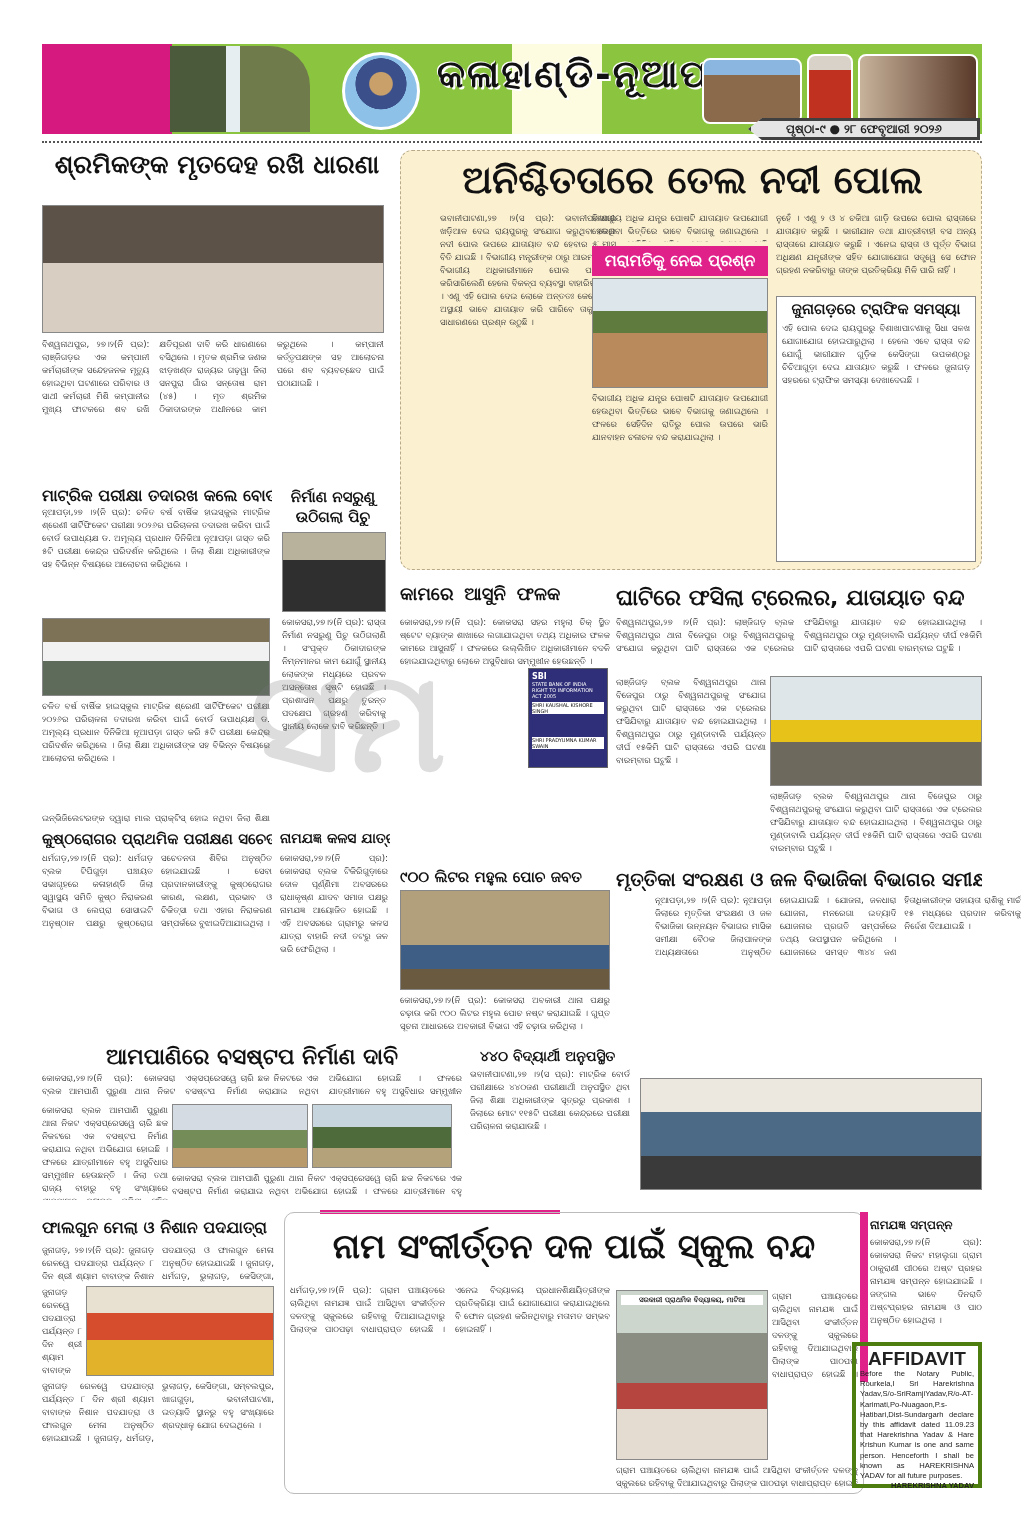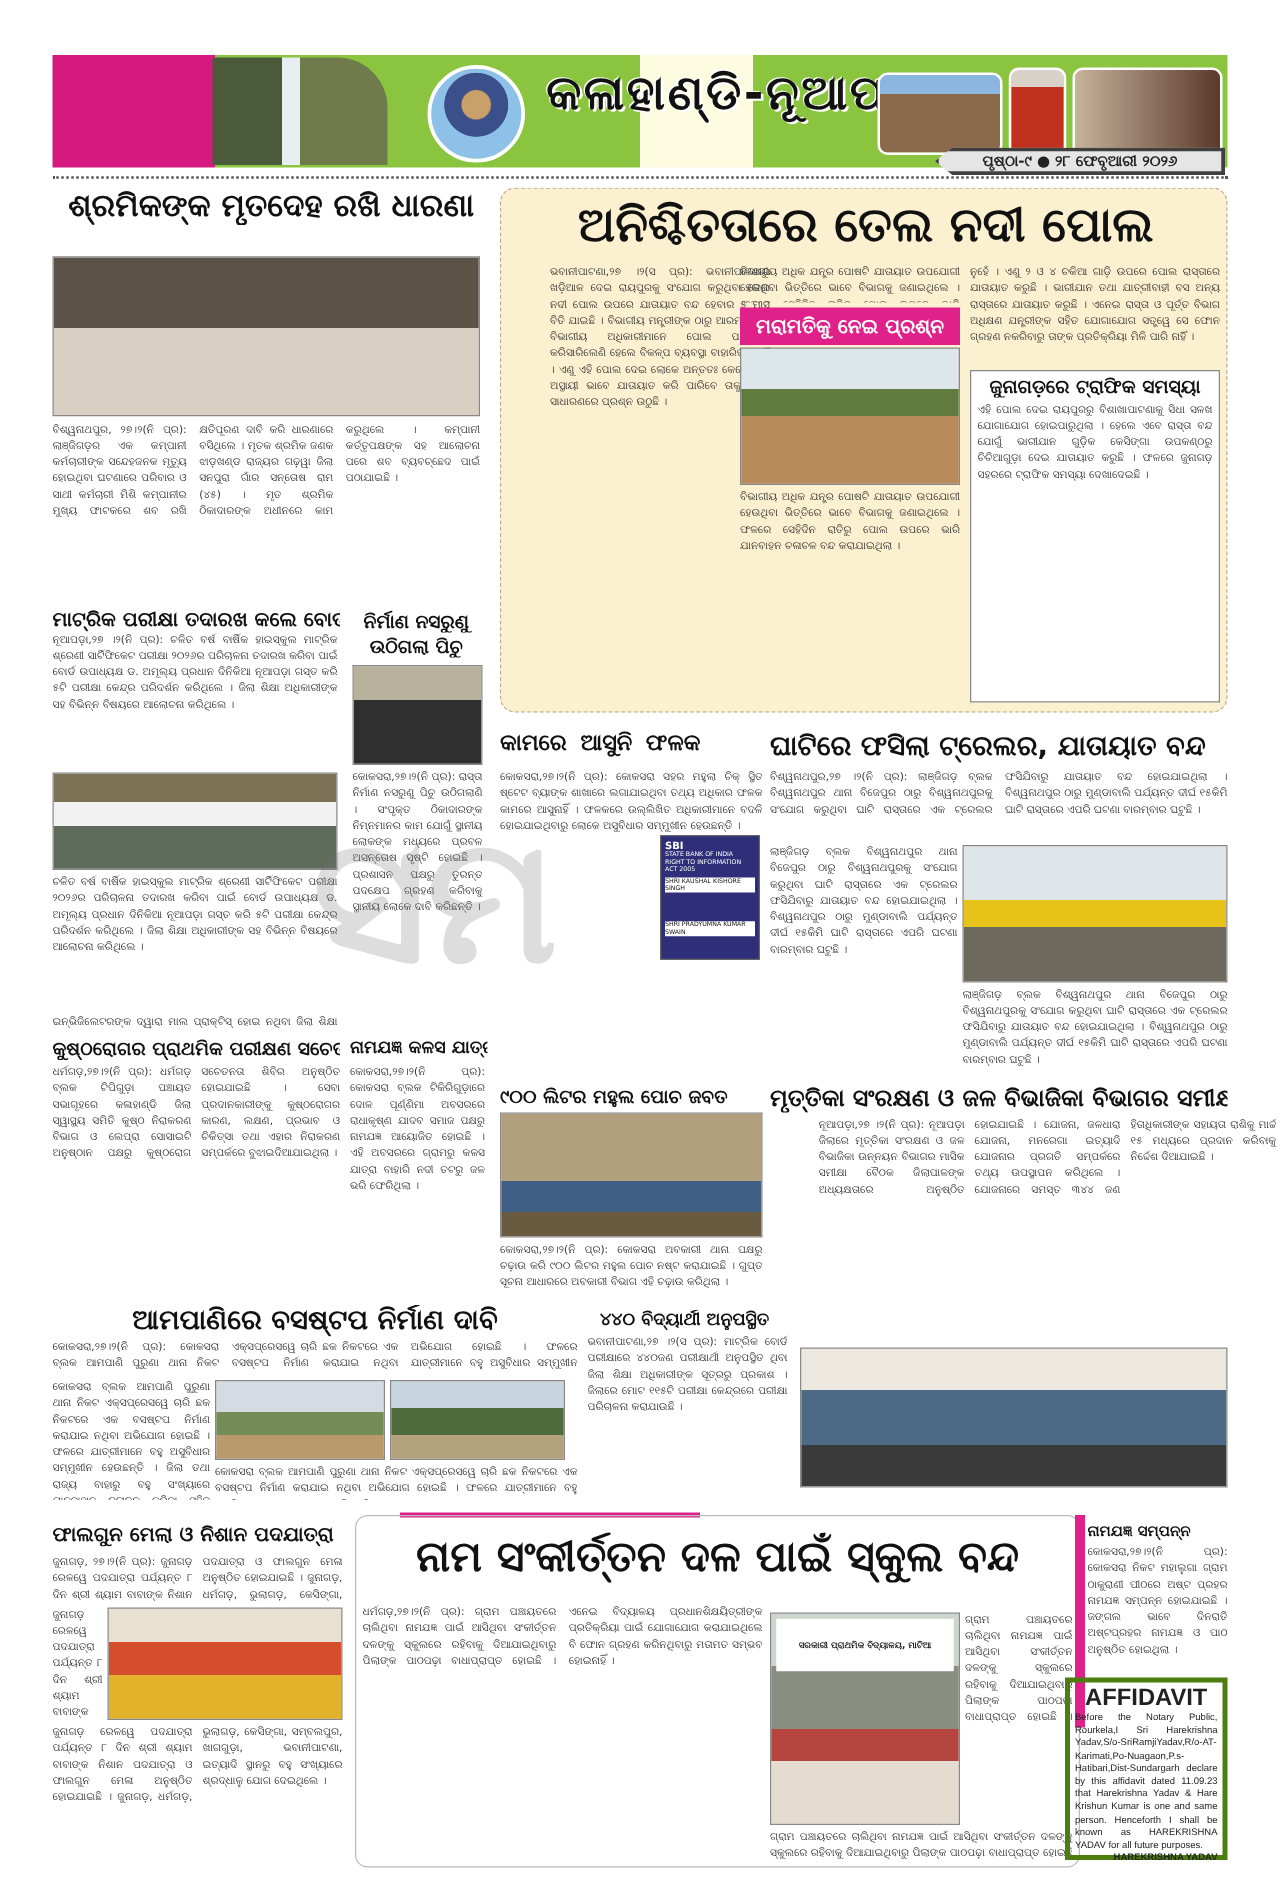--- a/index.html
+++ b/index.html
@@ -175,21 +175,21 @@
 
 <div class="abs pink-bar" style="left:320px;top:1210px;width:240px;height:4px;"></div>
 <div class="abs" style="left:284px;top:1212px;width:580px;height:282px;border:1px solid #bbb;border-radius:10px;"></div>
 <div class="abs pink-bar" style="left:860px;top:1212px;width:8px;height:170px;"></div>
 <div class="abs hl" style="left:290px;top:1226px;width:568px;font-size:34px;text-align:center;">ନାମ ସଂକୀର୍ତ୍ତନ ଦଳ ପାଇଁ ସ୍କୁଲ ବନ୍ଦ</div>
 <div class="abs body-text" style="left:290px;top:1284px;width:320px;height:200px;column-count:2;column-gap:10px;">
   <span>ଧର୍ମଗଡ଼,୨୭।୨(ନି ପ୍ର):</span>
   <span>ଗ୍ରାମ ପଞ୍ଚାୟତରେ ଚାଲିଥିବା ନାମଯଜ୍ଞ ପାଇଁ ଆସିଥିବା ସଂକୀର୍ତ୍ତନ ଦଳଙ୍କୁ ସ୍କୁଲରେ ରହିବାକୁ ଦିଆଯାଇଥିବାରୁ ପିଲାଙ୍କ ପାଠପଢ଼ା ବାଧାପ୍ରାପ୍ତ ହୋଇଛି । ଏନେଇ ବିଦ୍ୟାଳୟ ପ୍ରଧାନଶିକ୍ଷୟିତ୍ରୀଙ୍କ ପ୍ରତିକ୍ରିୟା ପାଇଁ ଯୋଗାଯୋଗ କରାଯାଇଥିଲେ ବି ଫୋନ ଗ୍ରହଣ କରିନଥିବାରୁ ମତାମତ ସମ୍ଭବ ହୋଇନାହିଁ ।</span>
 </div>
 <div class="abs img" style="left:616px;top:1290px;width:152px;height:170px;background:linear-gradient(#cdd6cd 0 25%,#8a8d82 25% 55%,#b5453e 55% 70%,#e4dcd0 70%);">
-  <div style="background:#fff;font-size:7px;font-weight:bold;text-align:center;margin:4px;padding:17px;color:#222;">ସରକାରୀ ପ୍ରାଥମିକ ବିଦ୍ୟାଳୟ, ମାଟିଆ</div>
+  <div style="background:#fff;font-size:7px;font-weight:bold;text-align:center;margin:4px;padding:1px;color:#222;">ସରକାରୀ ପ୍ରାଥମିକ ବିଦ୍ୟାଳୟ, ମାଟିଆ</div>
 </div>
 <div class="abs body-text" style="left:772px;top:1290px;width:86px;height:90px;">ଗ୍ରାମ ପଞ୍ଚାୟତରେ ଚାଲିଥିବା ନାମଯଜ୍ଞ ପାଇଁ ଆସିଥିବା ସଂକୀର୍ତ୍ତନ ଦଳଙ୍କୁ ସ୍କୁଲରେ ରହିବାକୁ ଦିଆଯାଇଥିବାରୁ ପିଲାଙ୍କ ପାଠପଢ଼ା ବାଧାପ୍ରାପ୍ତ ହୋଇଛି । ଏନେଇ ବିଦ୍ୟାଳୟ ପ୍ରଧାନଶିକ୍ଷୟିତ୍ରୀଙ୍କ ପ୍ରତିକ୍ରିୟା ପାଇଁ ଯୋଗାଯୋଗ କରାଯାଇଥିଲେ ବି ଫୋନ ଗ୍ରହଣ କରିନଥିବାରୁ ମତାମତ ସମ୍ଭବ ହୋଇନାହିଁ ।</div>
 <div class="abs body-text" style="left:616px;top:1464px;width:242px;height:26px;">ଗ୍ରାମ ପଞ୍ଚାୟତରେ ଚାଲିଥିବା ନାମଯଜ୍ଞ ପାଇଁ ଆସିଥିବା ସଂକୀର୍ତ୍ତନ ଦଳଙ୍କୁ ସ୍କୁଲରେ ରହିବାକୁ ଦିଆଯାଇଥିବାରୁ ପିଲାଙ୍କ ପାଠପଢ଼ା ବାଧାପ୍ରାପ୍ତ ହୋଇଛି । ଏନେଇ ବିଦ୍ୟାଳୟ ପ୍ରଧାନଶିକ୍ଷୟିତ୍ରୀଙ୍କ ପ୍ରତିକ୍ରିୟା ପାଇଁ ଯୋଗାଯୋଗ କରାଯାଇଥିଲେ ବି ଫୋନ ଗ୍ରହଣ କରିନଥିବାରୁ ମତାମତ ସମ୍ଭବ ହୋଇନାହିଁ ।</div>
 
 <div class="abs hl" style="left:870px;top:1218px;width:112px;font-size:12px;">ନାମଯଜ୍ଞ ସମ୍ପନ୍ନ</div>
 <div class="abs body-text" style="left:870px;top:1236px;width:112px;height:100px;">
   <span>କୋକସରା,୨୭।୨(ନି ପ୍ର):</span>
   <span>କୋକସରା ନିକଟ ମହାଲୁଗା ଗ୍ରାମ ଠାକୁରାଣୀ ପୀଠରେ ଅଷ୍ଟ ପ୍ରହର ନାମଯଜ୍ଞ ସମ୍ପନ୍ନ ହୋଇଯାଇଛି । ଜଙ୍ଗଲ ଭାବେ ଦିନରାତି ଅଷ୍ଟପ୍ରହର ନାମଯଜ୍ଞ ଓ ପାଠ ଅନୁଷ୍ଠିତ ହୋଇଥିଲା ।</span>
 </div>
 

